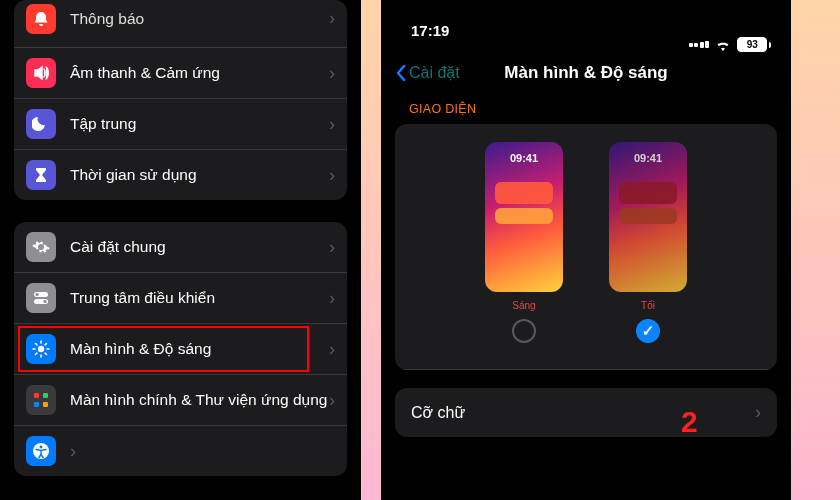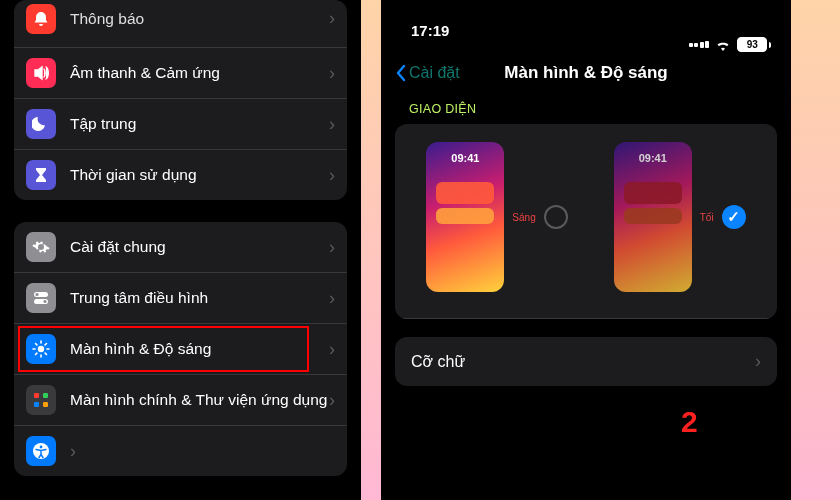--- a/index.html
+++ b/index.html
@@ -16,25 +16,25 @@
   .row-label { font-size: 15.5px; color: #fff; flex: 1; line-height: 1.25; }
   .chev { color: #5a5a5e; font-size: 18px; font-weight: 300; }
   .hl-box { border: 2.5px solid #f00; position: absolute; pointer-events: none; }
   .callout { color: #ff2020; font-weight: 700; font-size: 30px; position: absolute; }
   
   .statusbar { display: flex; justify-content: space-between; align-items: center; padding: 8px 20px 4px 30px; font-size: 15px; font-weight: 600; }
   .status-right { display: flex; align-items: center; gap: 6px; margin-top: 29px; }
   .navbar { display: flex; align-items: center; padding: 8px 14px 20px 14px; position: relative; }
   .back { color: #0f766e; font-size: 16px; display: flex; align-items: center; gap: 2px; }
   .title { position: absolute; left: 50%; transform: translateX(-50%); font-size: 17px; font-weight: 600; }
-  .section-h { color: #bef264; font-size: 12.5px; margin: 0 28px 8px 28px; letter-spacing: .3px; }
+  .section-h { color: #f97316; font-size: 12.5px; margin: 0 28px 8px 28px; letter-spacing: .3px; }
   .card { background: #1c1c1e; border-radius: 12px; margin: 0 14px 18px 14px; padding: 0; overflow: hidden; }
   .appearance { padding: 18px 0 12px 0; }
   .modes { display: flex; justify-content: center; gap: 46px; }
-  .mode { display: flex; flex-direction: row; align-items: center; gap: 8px; }
+  .mode { display: flex; flex-direction: column; align-items: center; gap: 8px; }
   .thumb { width: 78px; height: 150px; border-radius: 12px; position: relative; overflow: hidden; background: linear-gradient(160deg,#3a1c8f 0%, #c81e6e 38%, #ff5a3c 62%, #ff9a3c 82%, #ffd23c 100%); }
   .thumb.dark { filter: brightness(.82); }
   .thumb .time { position: absolute; top: 10px; left: 0; right: 0; text-align: center; font-size: 11px; font-weight: 700; color: #fff; }
   .thumb .widget { position: absolute; left: 10px; right: 10px; border-radius: 6px; }
   .thumb .w1 { top: 40px; height: 22px; background: rgba(255,90,60,.9); }
   .thumb .w2 { top: 66px; height: 16px; background: rgba(255,160,60,.9); }
   .thumb.dark .w1 { background: rgba(170,30,50,.9); }
   .thumb.dark .w2 { background: rgba(190,70,40,.9); }
   .mode-label { font-size: 10px; color: #ef4444; }
   .radio { width: 24px; height: 24px; border-radius: 50%; border: 2px solid #5a5a5e; }
@@ -107,21 +107,21 @@
       </div>
       <div class="row">
         <div class="iconbox" style="background: rgb(142, 142, 147);">
           <svg viewBox="0 0 18 18">
             <rect x="2" y="3" width="14" height="5" rx="2.5" fill="#fff"></rect>
             <circle cx="5" cy="5.5" r="1.6" fill="#8e8e93"></circle>
             <rect x="2" y="10" width="14" height="5" rx="2.5" fill="#fff"></rect>
             <circle cx="13" cy="12.5" r="1.6" fill="#8e8e93"></circle>
           </svg>
         </div>
-        <div class="row-label">Trung tâm điều hình</div>
+        <div class="row-label">Trung tâm điều khiển</div>
         <div class="chev">›</div>
       </div>
       <div class="row">
         <div class="iconbox" style="background: rgb(0, 122, 255);">
           <svg viewBox="0 0 18 18">
             <circle cx="9" cy="9" r="3.2" fill="#fff"></circle>
             <g stroke="#fff" stroke-width="1.6" stroke-linecap="round">
               <line x1="9" y1="1" x2="9" y2="3"></line>
               <line x1="9" y1="15" x2="9" y2="17"></line>
               <line x1="1" y1="9" x2="3" y2="9"></line>

